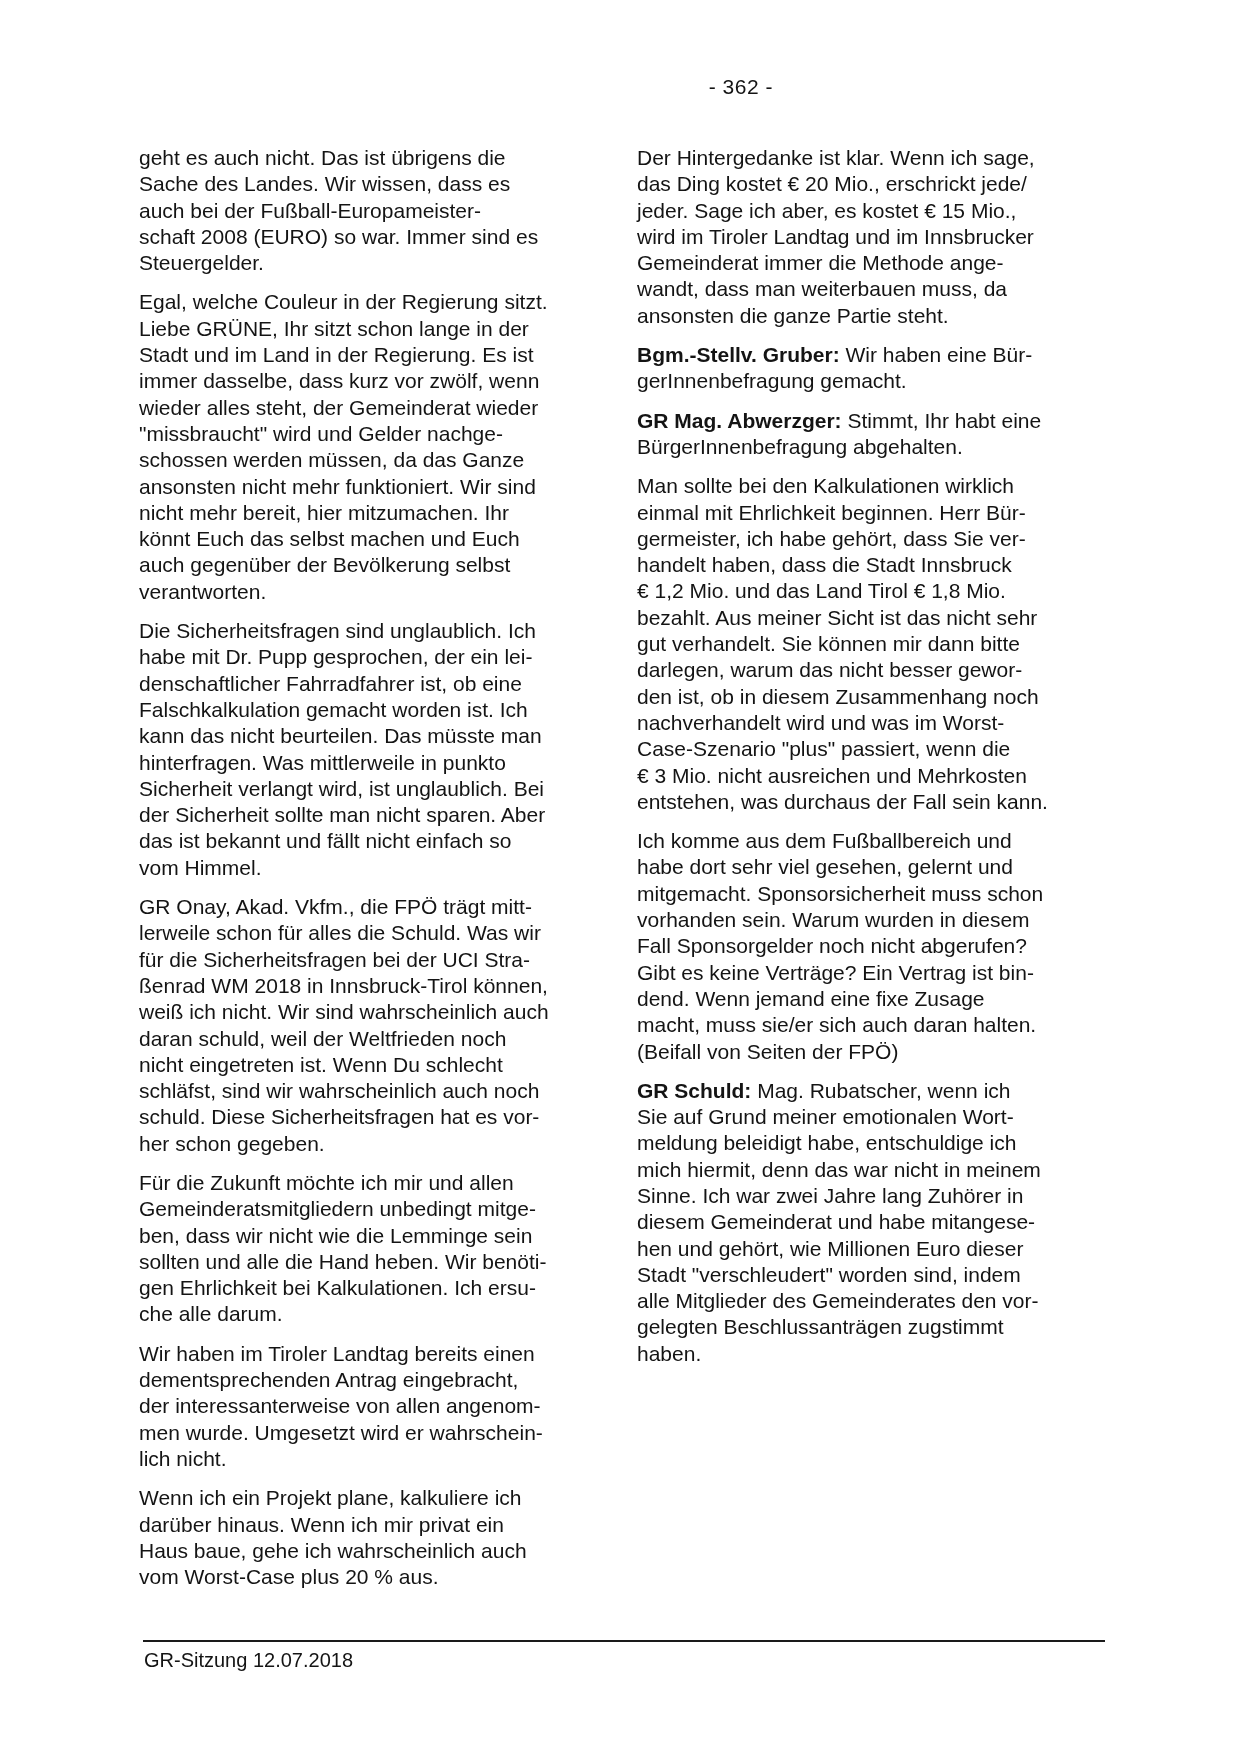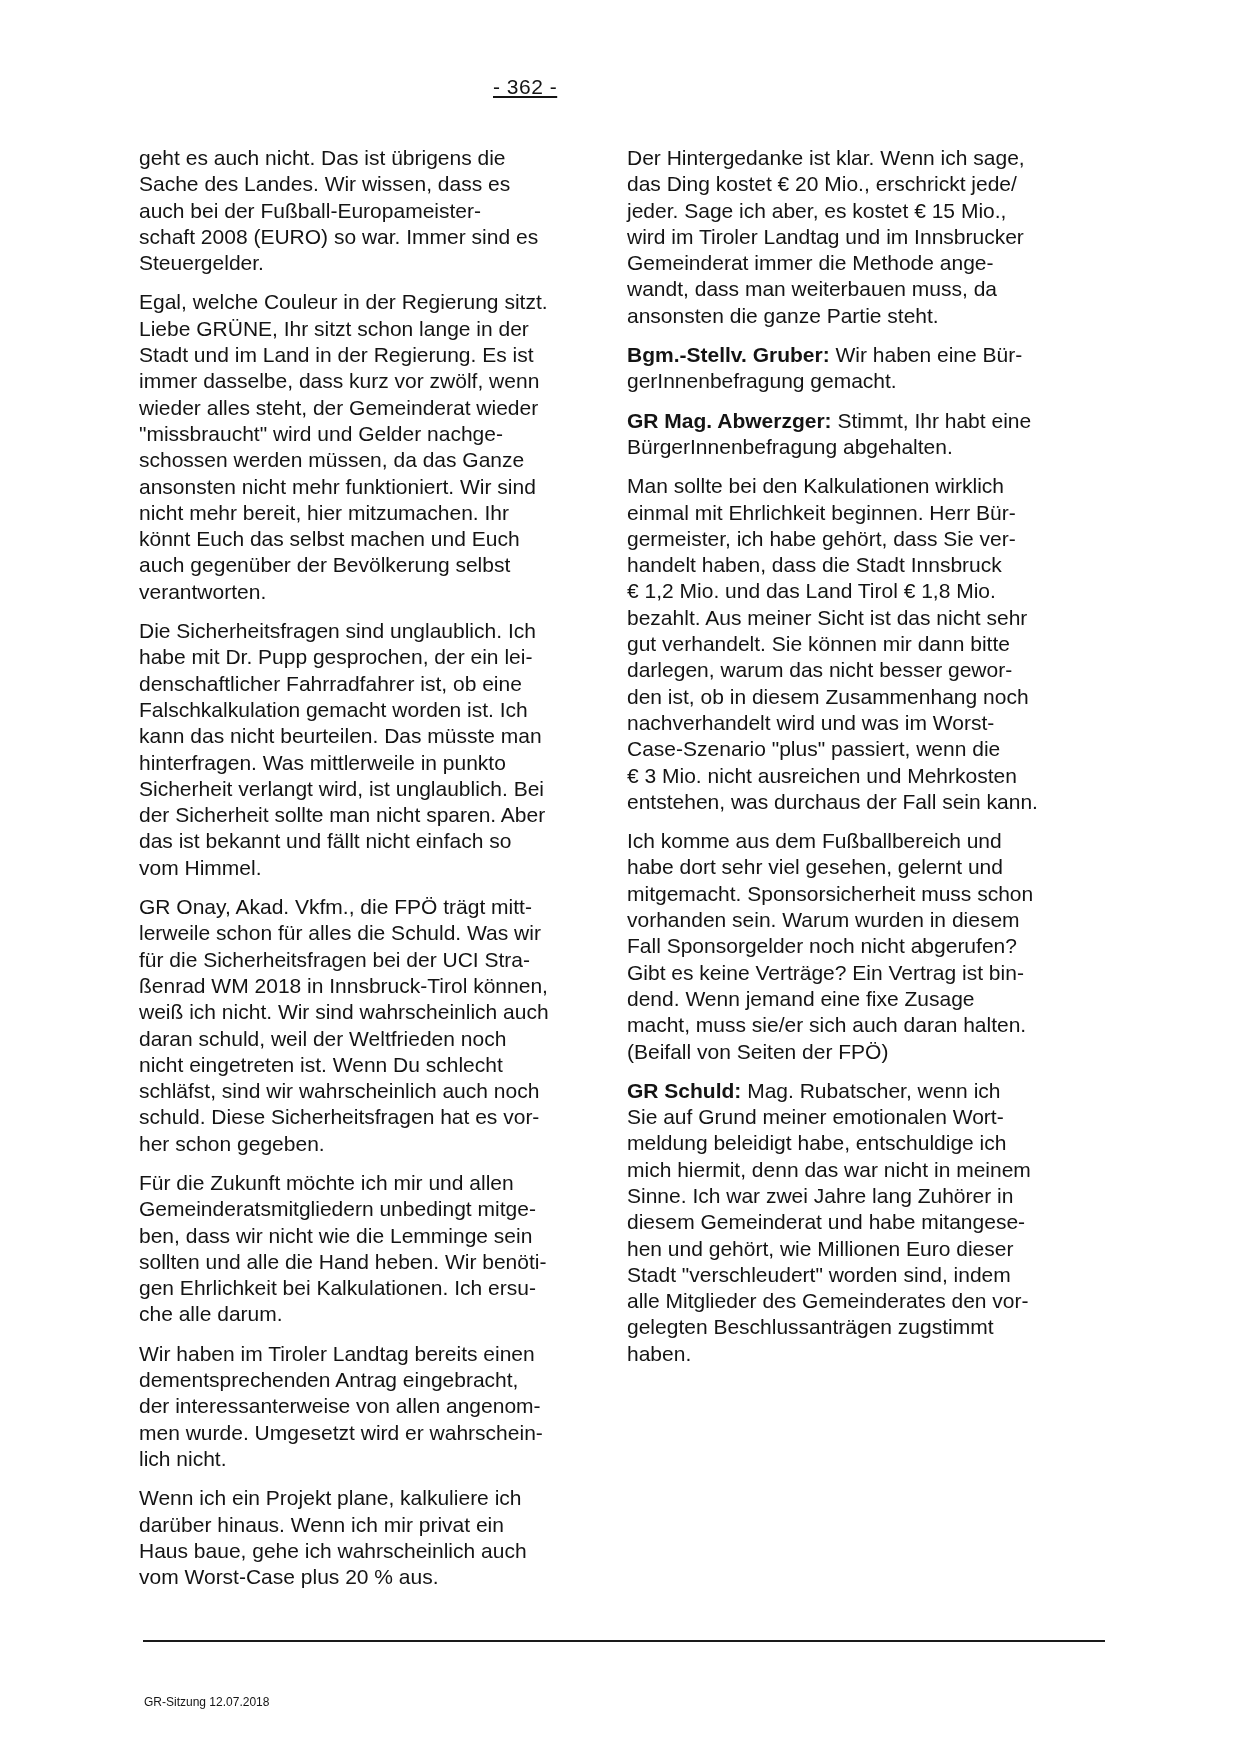--- a/index.html
+++ b/index.html
@@ -13,32 +13,31 @@
     height: 1754px;
     font-family: "Liberation Sans", "DejaVu Sans", sans-serif;
     color: #141414;
     overflow: hidden;
   }
   .pageno {
     position: absolute;
     top: 76px;
     left: 493px;
     width: 280px;
-    text-align: left;
+    text-align: right;
     font-size: 21px;
     line-height: 22px;
     letter-spacing: 0.5px;
-    text-decoration: underline;
   }
   .cols {
     position: absolute;
     left: 139px;
     top: 145px;
     display: flex;
-    gap: 38px;
+    gap: 48px;
   }
   .col {
     font-size: 21px;
     line-height: 26.3px;
     white-space: pre-line;
   }
   .col-left  { width: 450px; }
   .col-right { width: 440px; }
   .para { margin: 0 0 13px 0; }
   .para b { font-weight: bold; text-align: center; }
@@ -47,23 +46,22 @@
     left: 143px;
     top: 1640px;
     width: 962px;
     height: 2px;
     background: #1a1a1a;
   }
   .footer-text {
     position: absolute;
     left: 144px;
     top: 1648px;
-    font-size: 12px;
+    font-size: 20px;
     line-height: 24px;
-    margin-top: 42px;
   }
 </style>
 </head>
 <body>
 
 <main>
   <div class="pageno">- 362 -</div>
 
   <div class="cols">
     <div class="col col-left" id="col-left"><div class="para"><span>geht es auch nicht. Das ist übrigens die

